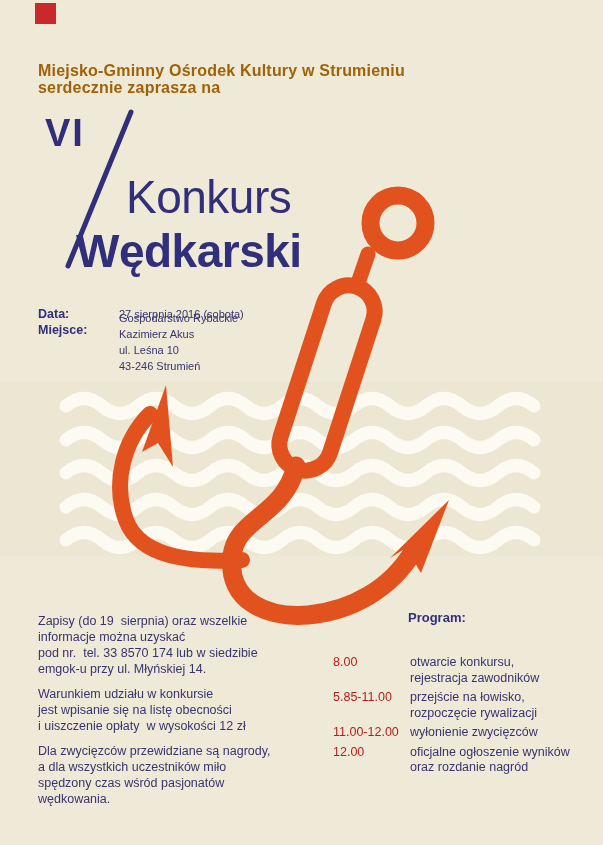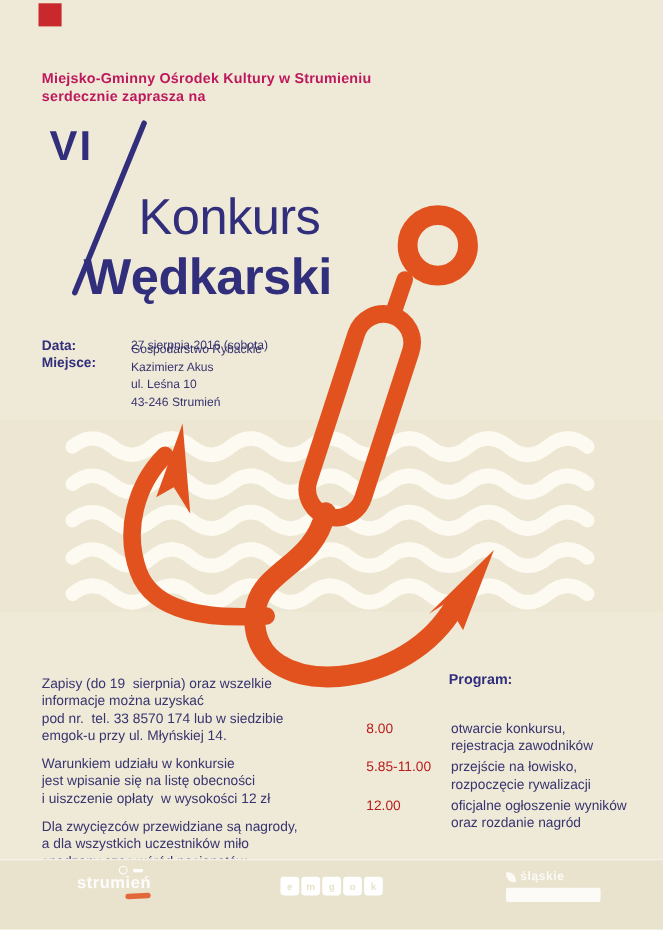--- a/index.html
+++ b/index.html
@@ -7,21 +7,21 @@
     position:relative; width:603px; height:845px; overflow:hidden;
     background:#EFEAD7;
     font-family:"Liberation Sans", sans-serif;
     color:#35326E;
   }
   .abs{position:absolute;}
   .pre{white-space:pre-wrap;}
 
   .red-marker{left:35px; top:3px; width:21px; height:21px; background:#C9282D;}
 
-  .organizer{left:38px; top:62px; font-size:13px; font-weight:bold; color:#be185d; line-height:17px; letter-spacing:.2px;}
+  .organizer{left:38px; top:62px; font-size:16px; font-weight:bold; color:#a16207; line-height:17px; letter-spacing:.2px;}
 
   .numeral{left:45px; top:112px; font-size:38px; font-weight:bold; color:#312E7B; letter-spacing:2px;}
   .title1{left:126px; top:170px; font-size:46px; font-weight:normal; color:#312E7B; letter-spacing:-.5px;}
   .title2{left:76px; top:224px; font-size:46px; font-weight:bold; color:#312E7B; letter-spacing:-.5px;}
 
   .lbl{font-weight:bold; color:#312E7B; font-size:12.5px; line-height:16px;}
   .val{font-size:11px; line-height:16px; color:#38346F;}
   .date-label{left:38px; top:306px;}
   .date-value{left:119px; top:306px;}
   .place-label{left:38px; top:322px;}
@@ -124,42 +124,24 @@
       <div class="ptime">8.00</div>
       <div class="pdesc pre">otwarcie konkursu,
 rejestracja zawodników</div>
     </div>
     <div class="prow">
       <div class="ptime">5.85-11.00</div>
       <div class="pdesc pre">przejście na łowisko,
 rozpoczęcie rywalizacji</div>
     </div>
     <div class="prow">
+      <div class="ptime">11.00-12.00</div>
+      <div class="pdesc pre">wyłonienie zwycięzców</div>
+    </div>
+    <div class="prow">
       <div class="ptime">12.00</div>
       <div class="pdesc pre">oficjalne ogłoszenie wyników
 oraz rozdanie nagród</div>
     </div>
   </div>
 
-  <div class="abs footer">
-    <div class="abs town-ring"></div>
-    <div class="abs town-dash"></div>
-    <div class="abs town-logo">strumień</div>
-    <div class="abs town-accent"></div>
-
-    <div class="abs social">
-      <div class="sq">e</div>
-      <div class="sq">m</div>
-      <div class="sq">g</div>
-      <div class="sq">o</div>
-      <div class="sq">k</div>
-    </div>
-
-    <div class="abs partner">
-      <div class="partner-top">
-        <div class="leaf"></div>
-        <div class="partner-name">śląskie</div>
-      </div>
-      <div class="partner-bar"></div>
-    </div>
-  </div>
 
 </div>
 
 </body></html>

